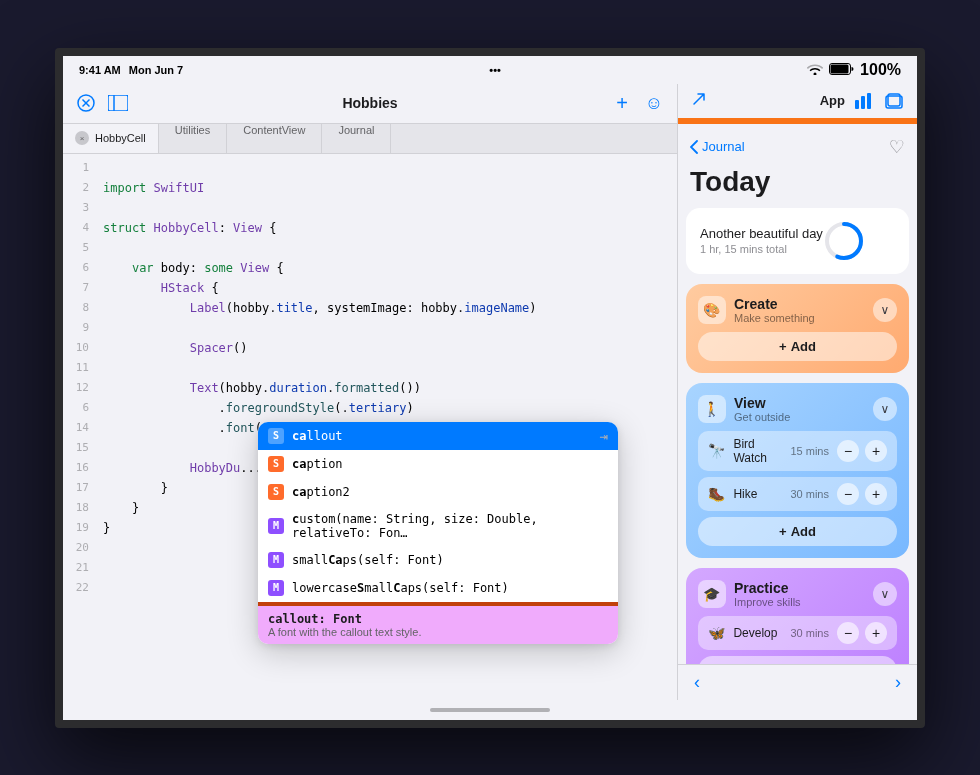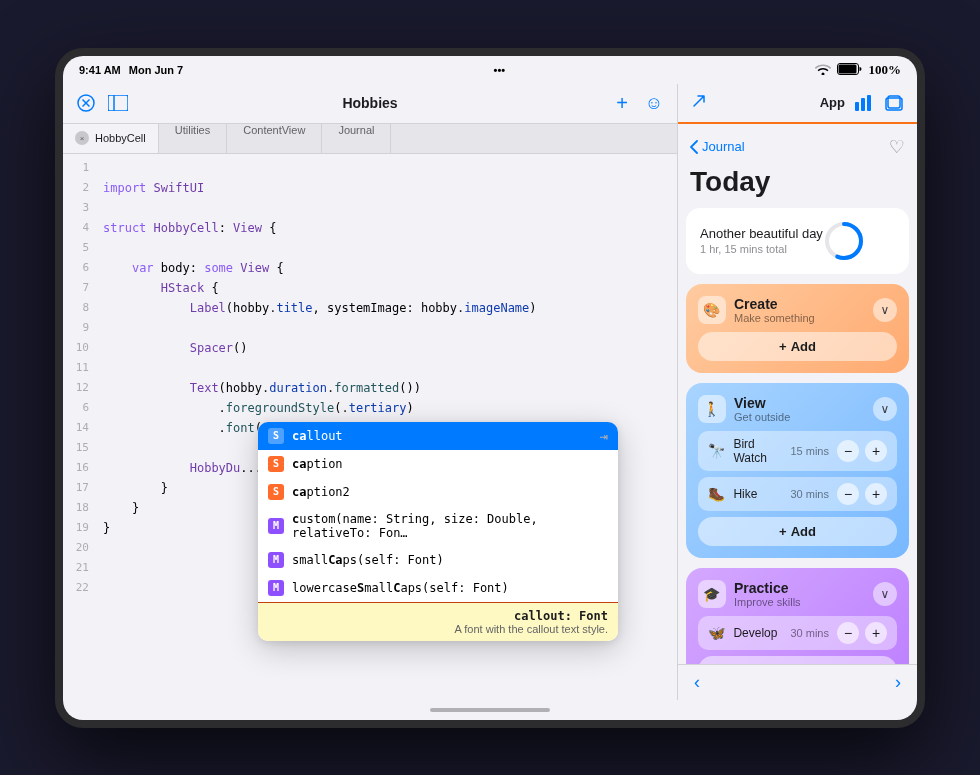--- a/index.html
+++ b/index.html
@@ -10,21 +10,21 @@
       align-items: center;
       width: 980px;
       height: 775px;
       font-family: -apple-system, BlinkMacSystemFont, 'SF Pro Display', 'Helvetica Neue', sans-serif;
     }
 
     .ipad-frame {
       width: 870px;
       height: 680px;
       background: #1c1c1e;
-      border-radius: 28px;
+      border-radius: 4px;
       border: 8px solid #2c2c2e;
       box-shadow: 0 30px 80px rgba(0,0,0,0.7), inset 0 0 0 1px rgba(255,255,255,0.1);
       overflow: hidden;
       position: relative;
       display: flex;
       flex-direction: column;
     }
 
     
     .status-bar {
@@ -147,21 +147,21 @@
       color: #aeaeb2;
       text-align: right;
       user-select: none;
       flex-shrink: 0;
     }
     .line-number { line-height: 20px; font-size: 11px; }
     .code-lines { flex: 1; padding: 0 8px; }
     .code-line { line-height: 20px; white-space: pre; }
 
     
-    .kw { color: #8b5cf6; margin-top: 28px; }
+    .kw { color: #15803d; margin-top: 28px; }
     .type { color: #703daa; }
     .prop { color: #0e3aaf; }
     .func { color: #23575c; }
     .plain { color: #1c1c1e; }
 
     
     .autocomplete {
       position: absolute;
       top: 268px;
       left: 195px;
@@ -195,24 +195,23 @@
       justify-content: center;
       font-size: 10px;
       font-weight: 700;
       flex-shrink: 0;
     }
     .badge-s { background: #ff6b2b; color: white; }
     .badge-m { background: #8e4fff; color: white; }
     .autocomplete-item-text { flex: 1; }
     .match-bold { font-weight: 700; }
     .autocomplete-footer {
-      background: #fef9c3;
+      background: #f0abfc;
       padding: 6px 10px;
-      border-top: 1px solid #c2410c;
-      text-align: right;
+      border-top: 4px solid #c2410c;
     }
     .autocomplete-footer .footer-title { font-size: 12px; font-weight: 600; color: #1c1c1e; font-family: 'SF Mono', monospace; }
     .autocomplete-footer .footer-desc { font-size: 11px; color: #636366; }
     .autocomplete-arrow {
       margin-left: auto;
       color: #aeaeb2;
       font-size: 14px;
     }
 
     
@@ -222,21 +221,21 @@
       display: flex;
       flex-direction: column;
     }
 
     .right-toolbar {
       height: 40px;
       background: #f2f2f7;
       display: flex;
       align-items: center;
       padding: 0 12px;
-      border-bottom: 2px solid #f97316;
+      border-bottom: 6px solid #f97316;
       gap: 8px;
       justify-content: flex-end;
     }
 
     .app-preview {
       flex: 1;
       background: #f2f2f7;
       overflow-y: auto;
       padding: 8px;
     }
@@ -429,21 +428,21 @@
           <path d="M8 3C10.8 3 13.3 4.1 15.1 5.9l1.1-1.1C14.2 2.7 11.3 1.5 8 1.5S1.8 2.7-.2 4.8l1.1 1.1C2.7 4.1 5.2 3 8 3z" fill="#000" opacity="0.3"></path>
         </svg>
       </span>
       <span>
         <svg width="25" height="12" viewBox="0 0 25 12">
           <rect x="0.5" y="0.5" width="21" height="11" rx="2.5" ry="2.5" fill="none" stroke="#000" stroke-width="1"></rect>
           <rect x="1.5" y="1.5" width="18" height="9" rx="1.5" fill="#000"></rect>
           <path d="M22.5 4v4a2 2 0 0 0 0-4z" fill="#000"></path>
         </svg>
       </span>
-      <span style="font-size:13px;font-family:Liberation Serif, serif;">100%</span>
+      <span style="font-size:16px;">100%</span>
     </div>
   </div>
 
   <div class="main-content">
 
     <div class="code-panel">
 
       <div class="code-toolbar">
         <div class="toolbar-left">
           <div class="icon-btn">

